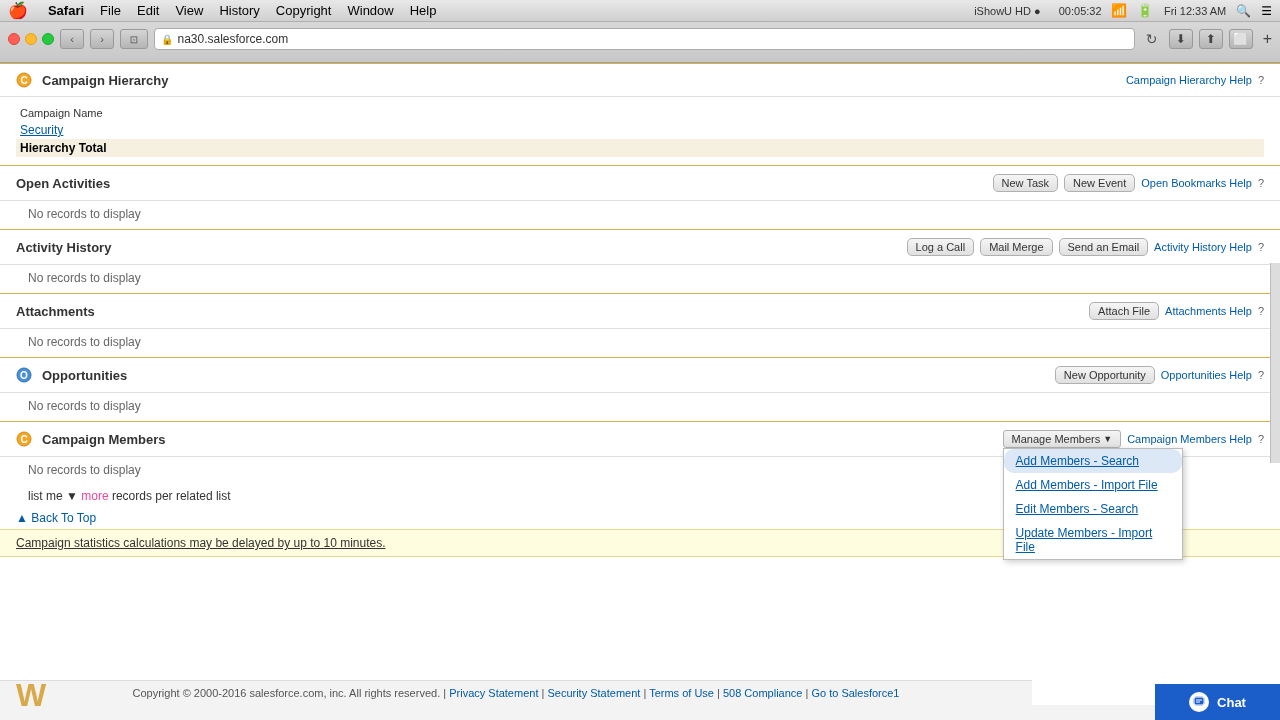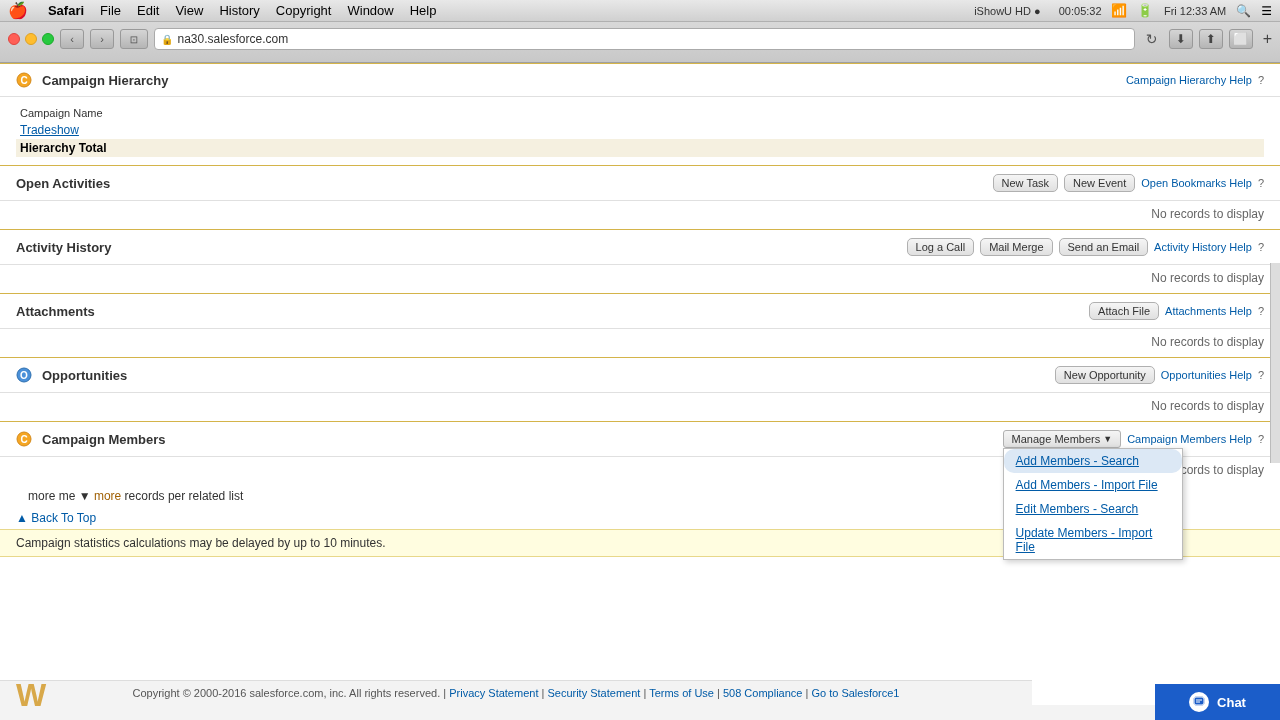--- a/index.html
+++ b/index.html
@@ -133,21 +133,20 @@
       cursor: pointer;
     }
     .help-icon {
       color: #666;
       font-size: 11px;
       cursor: pointer;
     }
     .section-body {
       padding: 6px 16px 8px 28px;
       background: white;
-      text-align: right;
     }
     .no-records {
       color: #666;
       font-size: 12px;
       padding: 4px 0;
     }
     .sf-button {
       background: linear-gradient(to bottom, #f5f5f5, #e0e0e0);
       border: 1px solid #b0b0b0;
       border-radius: 5px;
@@ -233,37 +232,38 @@
       gap: 3px;
     }
     .manage-btn .arrow { font-size: 9px; }
 
     
     .section-footer {
       padding: 4px 16px 4px 28px;
       font-size: 12px;
       color: #333;
     }
-    .section-footer a { color: #a16207; text-decoration: none; }
+    .section-footer a { color: #ec4899; text-decoration: none; }
 
     
     .back-to-top {
       padding: 4px 16px;
       font-size: 12px;
     }
     .back-to-top a { color: #015ba7; text-decoration: none; }
 
     
     .warning-banner {
       background: #fffde0;
       border-top: 1px solid #e8d88a;
       border-bottom: 1px solid #e8d88a;
       padding: 6px 16px;
       font-size: 12px;
       color: #333;
+      text-decoration: underline;
     }
 
     
     .page-footer {
       background: #f3f3f3;
       border-top: 1px solid #ddd;
       padding: 6px;
       text-align: center;
       font-size: 11px;
       color: #555;
@@ -398,21 +398,21 @@
       </div>
     </div>
     <div class="campaign-hierarchy">
       <table class="hierarchy-table">
         <tbody>
             <tr>
           <th>Campaign Name</th>
         </tr>
         <tr>
           <td>
-            <a class="link-blue">Tradeshow</a>
+            <a class="link-blue">Security</a>
           </td>
         </tr>
         <tr class="alt-row total-row">
           <td>Hierarchy Total</td>
         </tr>
       </tbody>
         </table>
     </div>
   </div>
 
@@ -506,21 +506,21 @@
         <a class="help-link">Campaign Members Help</a>
         <span class="help-icon">?</span>
       </div>
     </div>
     <div class="section-body">
       <span class="no-records">No records to display</span>
     </div>
   </div>
 
   <div class="section-footer">
-    <span>more me</span>
+    <span>list me</span>
     ▼
     <a class="link-blue">more</a>
     <span>records per related list</span>
   </div>
 
   <div class="back-to-top">
     <a>
       <span>▲ </span>
       <span>Back To Top</span>
     </a>

